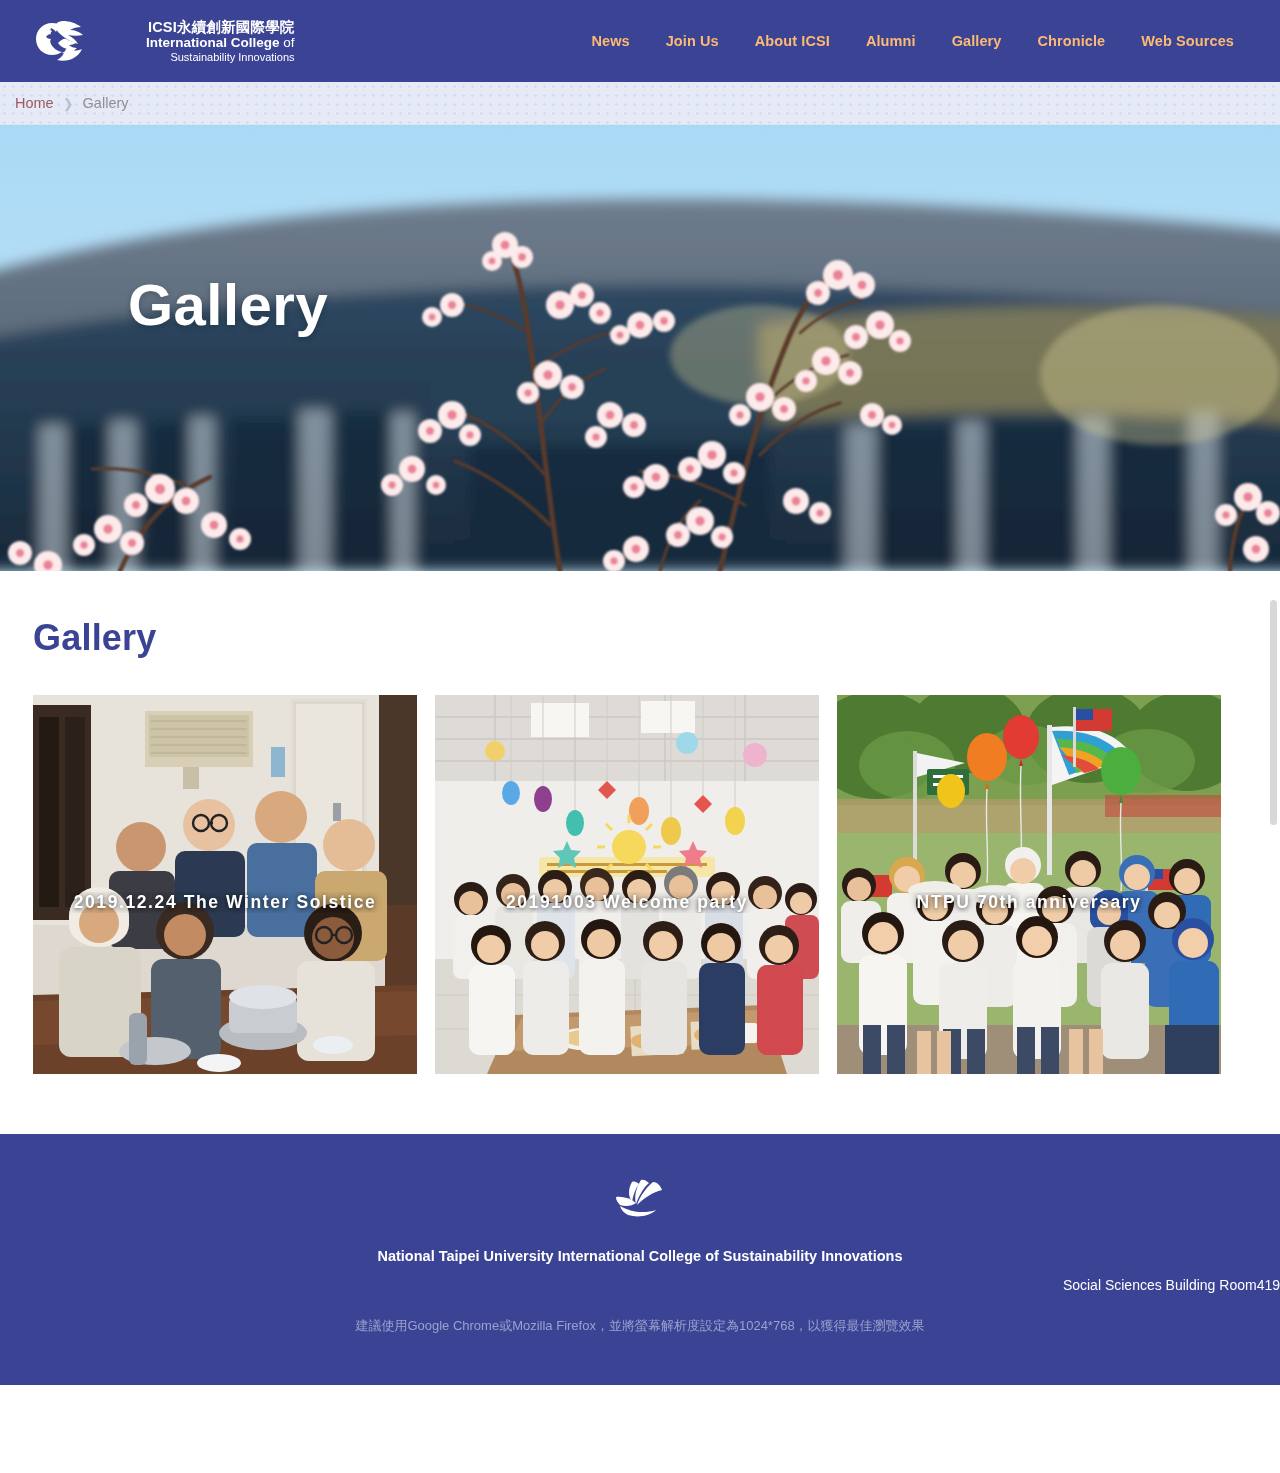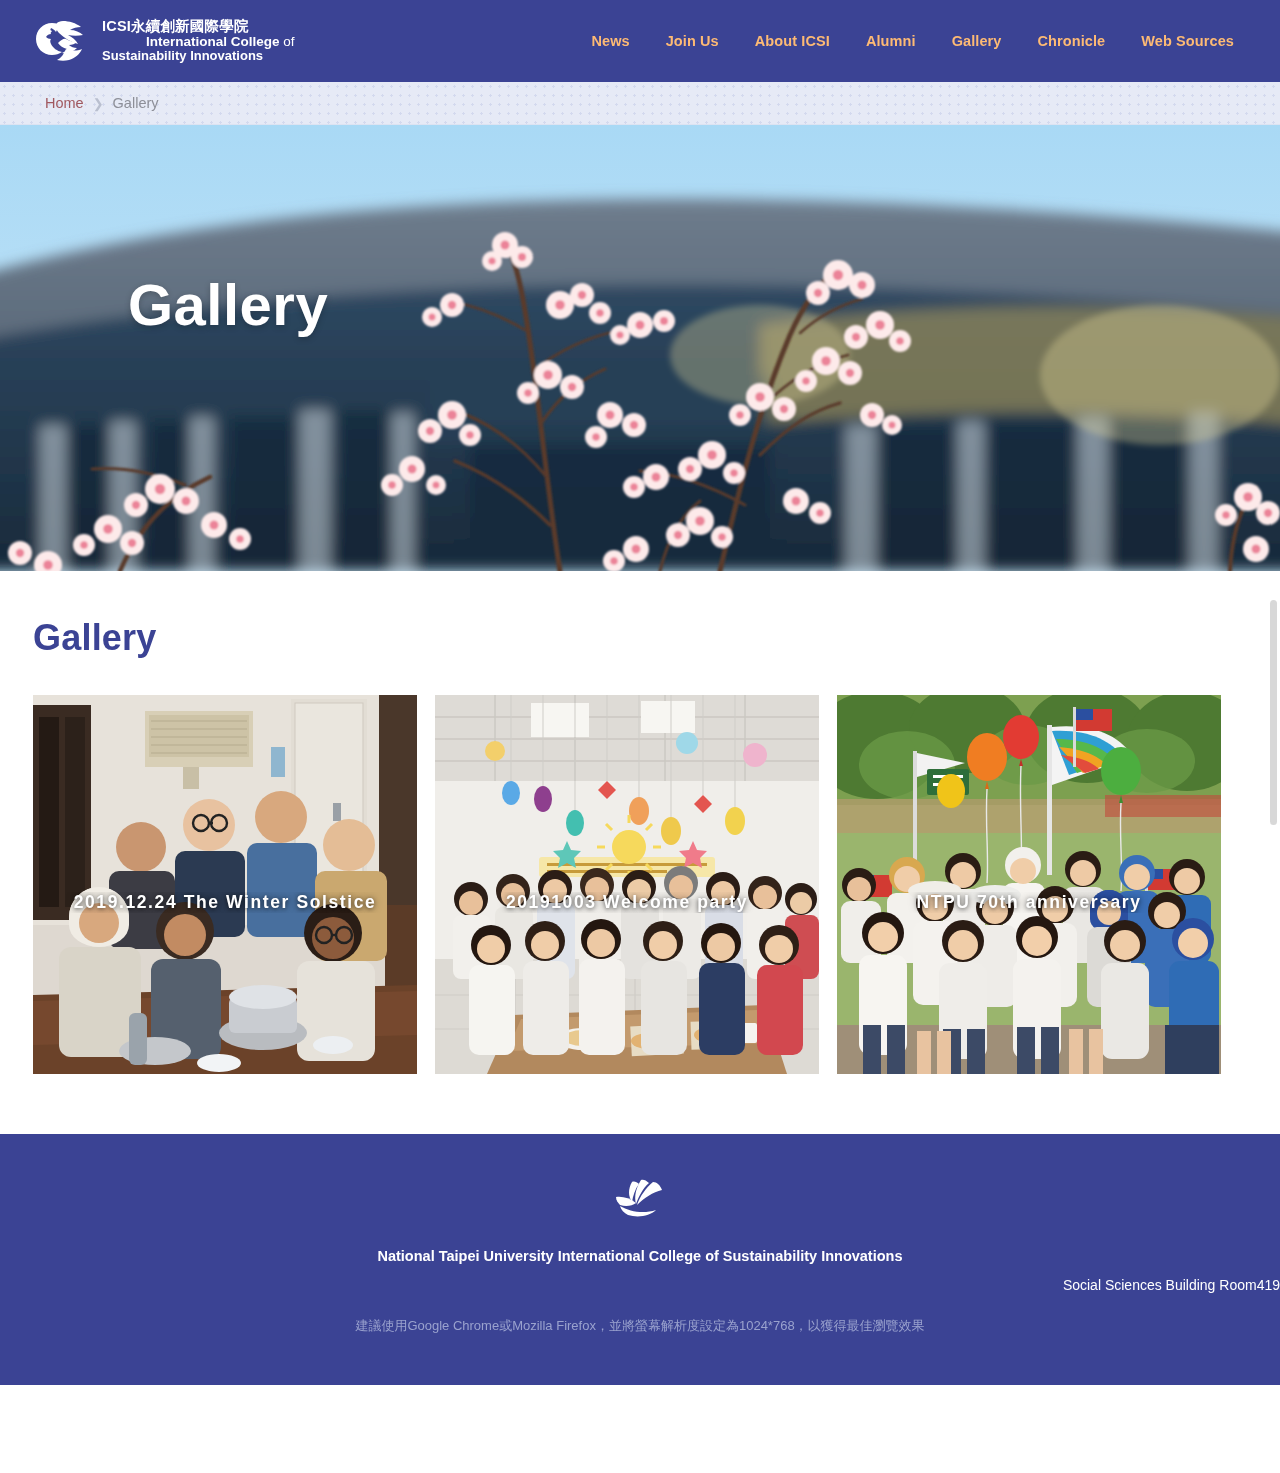--- a/index.html
+++ b/index.html
@@ -21,25 +21,25 @@
     align-items:center;
   }
   .brand{
     display:flex;
     align-items:center;
     margin-left:30px;
     gap:10px;
     text-decoration:none;
   }
   .brand-mark{ width:62px; height:46px; flex:0 0 auto; }
-  .brand-text{ color:#fff; line-height:1.12; }
+  .brand-text{ color:#fff; line-height:1.12;text-align:right; }
   .brand-l1{ font-size:14.5px; font-weight:bold; letter-spacing:.2px; }
   .brand-l2{ font-size:13.5px; font-weight:bold;padding-left:44px; }
   .brand-l2 .of{ font-weight:normal; }
-  .brand-l3{ font-size:13px; font-weight:bold; }
+  .brand-l3{ font-size:11px; font-weight:normal; }
 
   .main-nav{
     position:absolute;
     right:28px;
     top:0;
     height:82px;
     display:flex;
     align-items:center;
     gap:0;
   }
@@ -59,21 +59,21 @@
     width:1280px;
     height:43px;
     background-color:#e6eaf6;
     background-image:radial-gradient(#d3d9ee 1px, transparent 1.2px);
     background-size:9px 9px;
     display:flex;
     align-items:center;
     border-bottom:1px solid #dde3f2;
   }
   .breadcrumb{
-    margin-left:45px;
+    margin-left:15px;
     display:flex;
     align-items:center;
     gap:9px;
     font-size:14.5px;
   }
   .crumb-home{ color:#a0585f; text-decoration:none; cursor:pointer; }
   .crumb-sep{ color:#b9bfcf; font-size:13px; }
   .crumb-current{ color:#8d8f98; }
 
   

